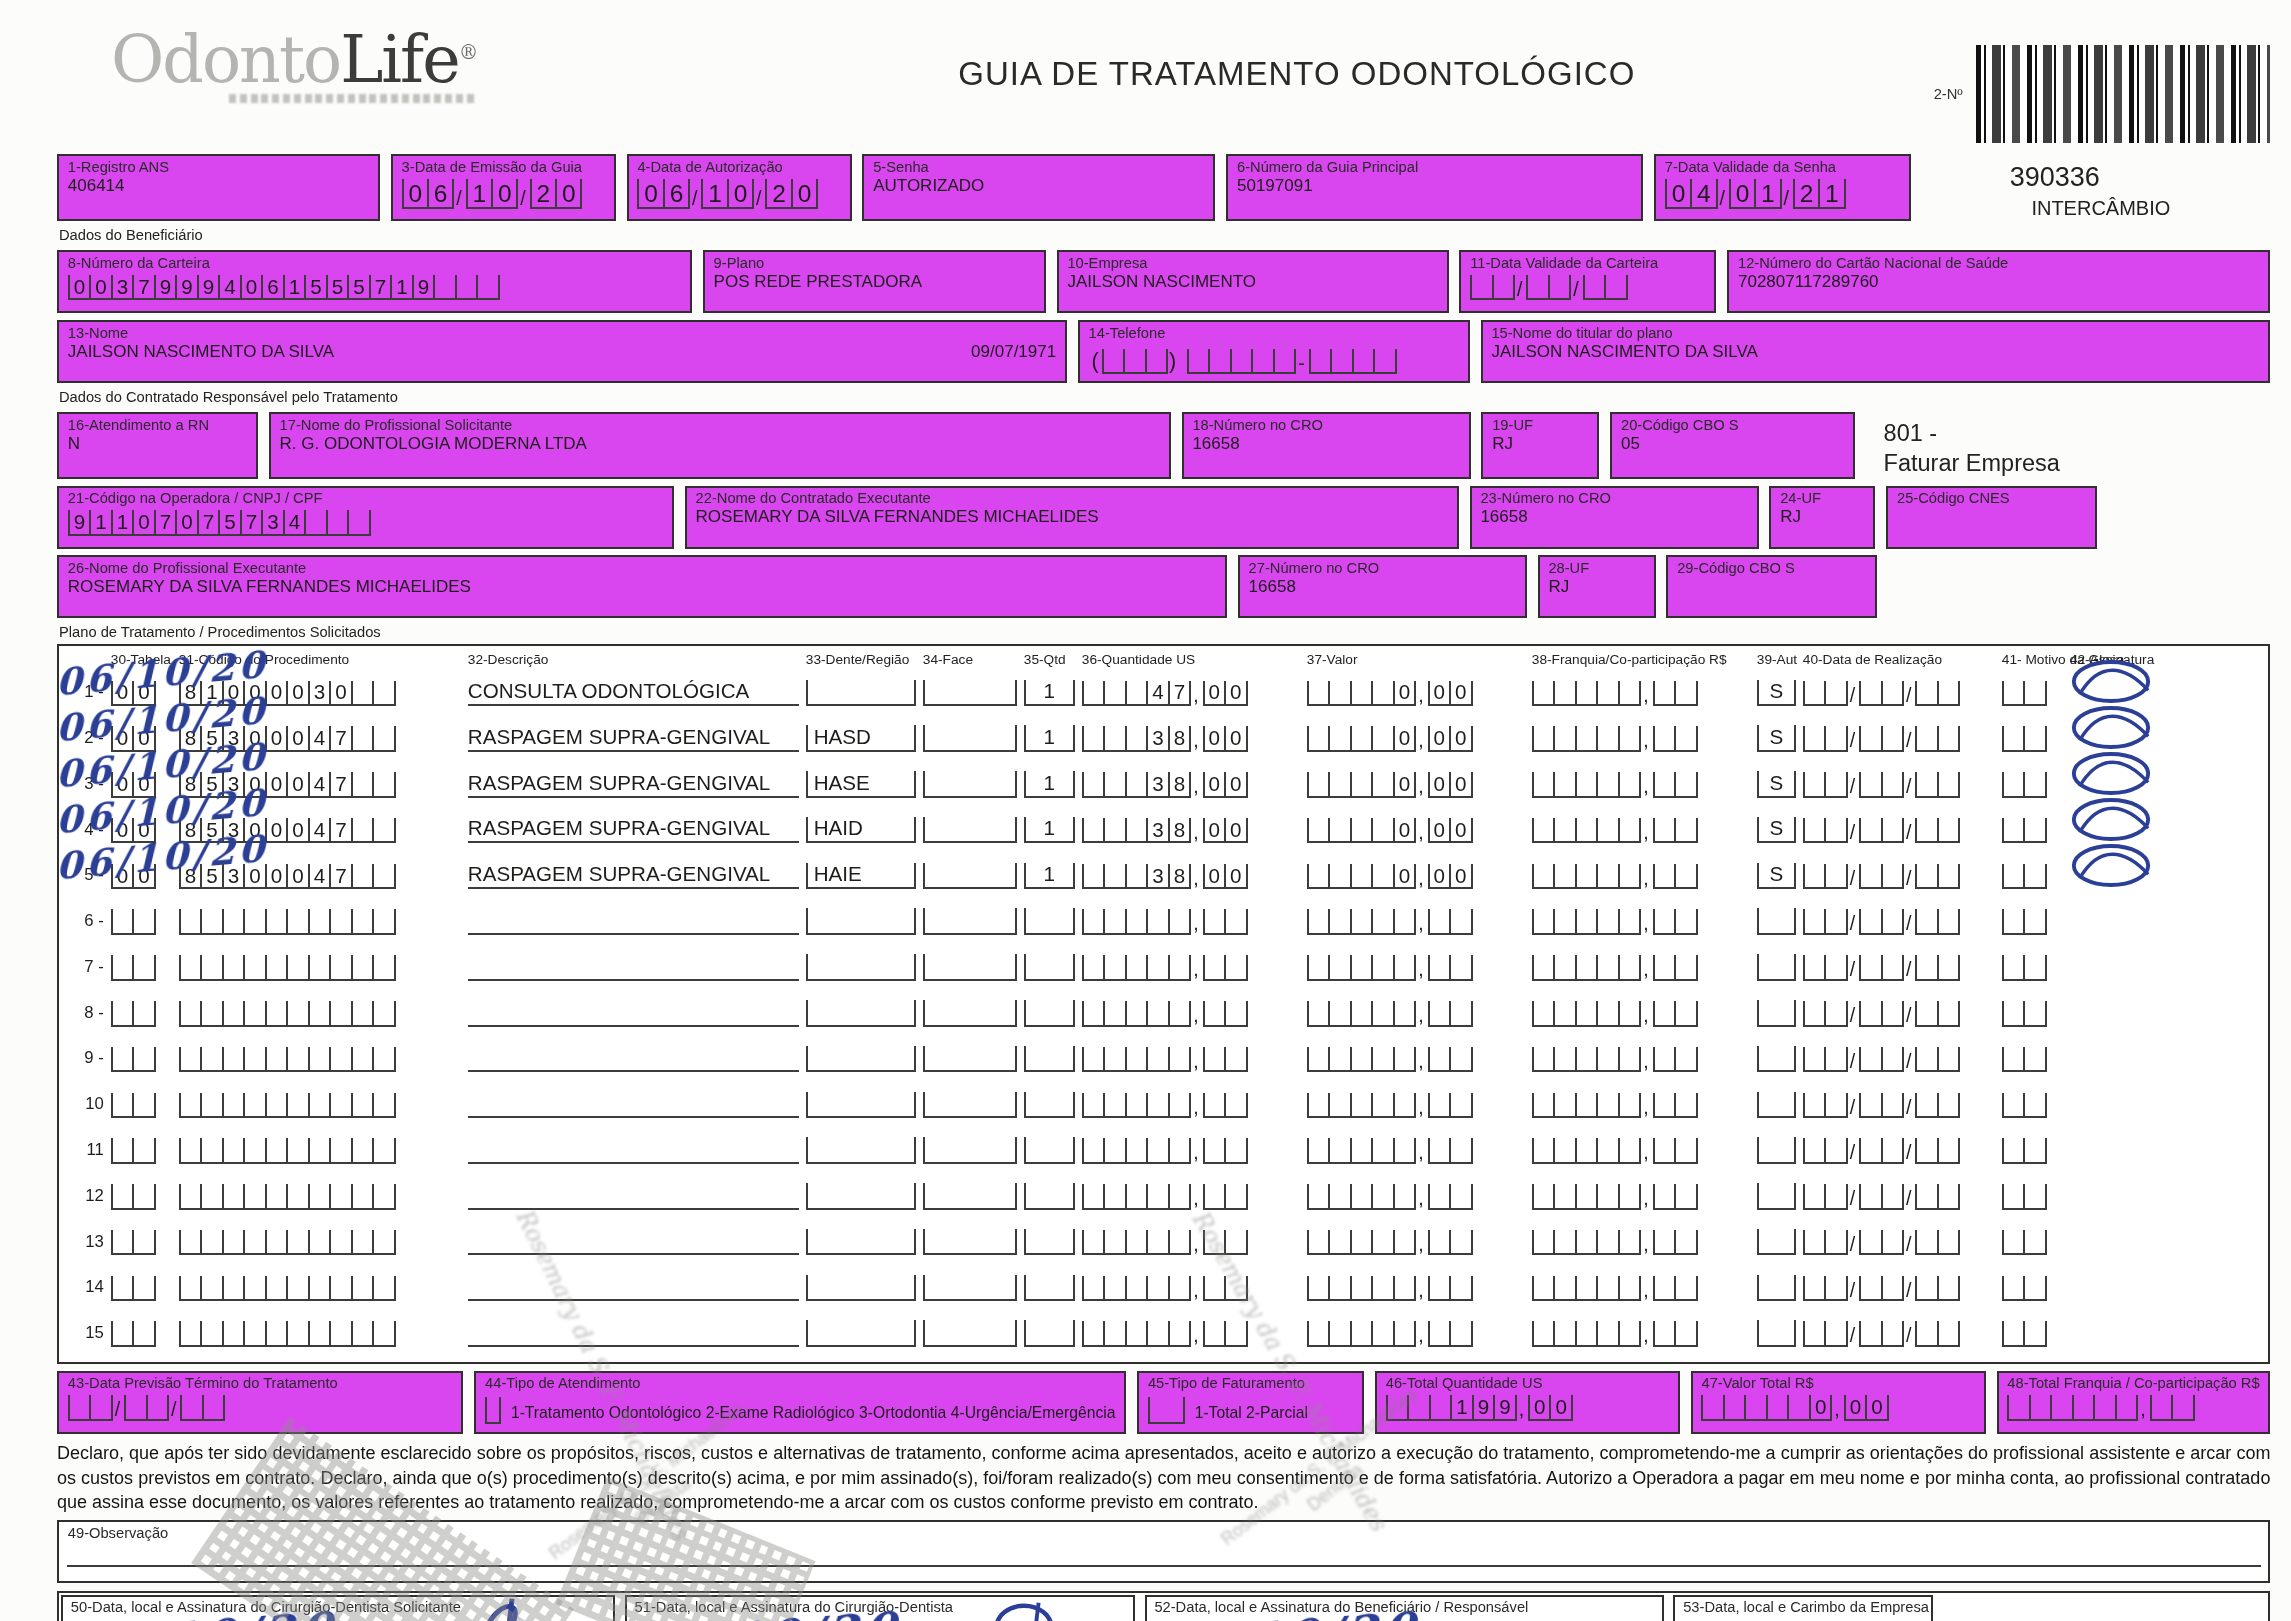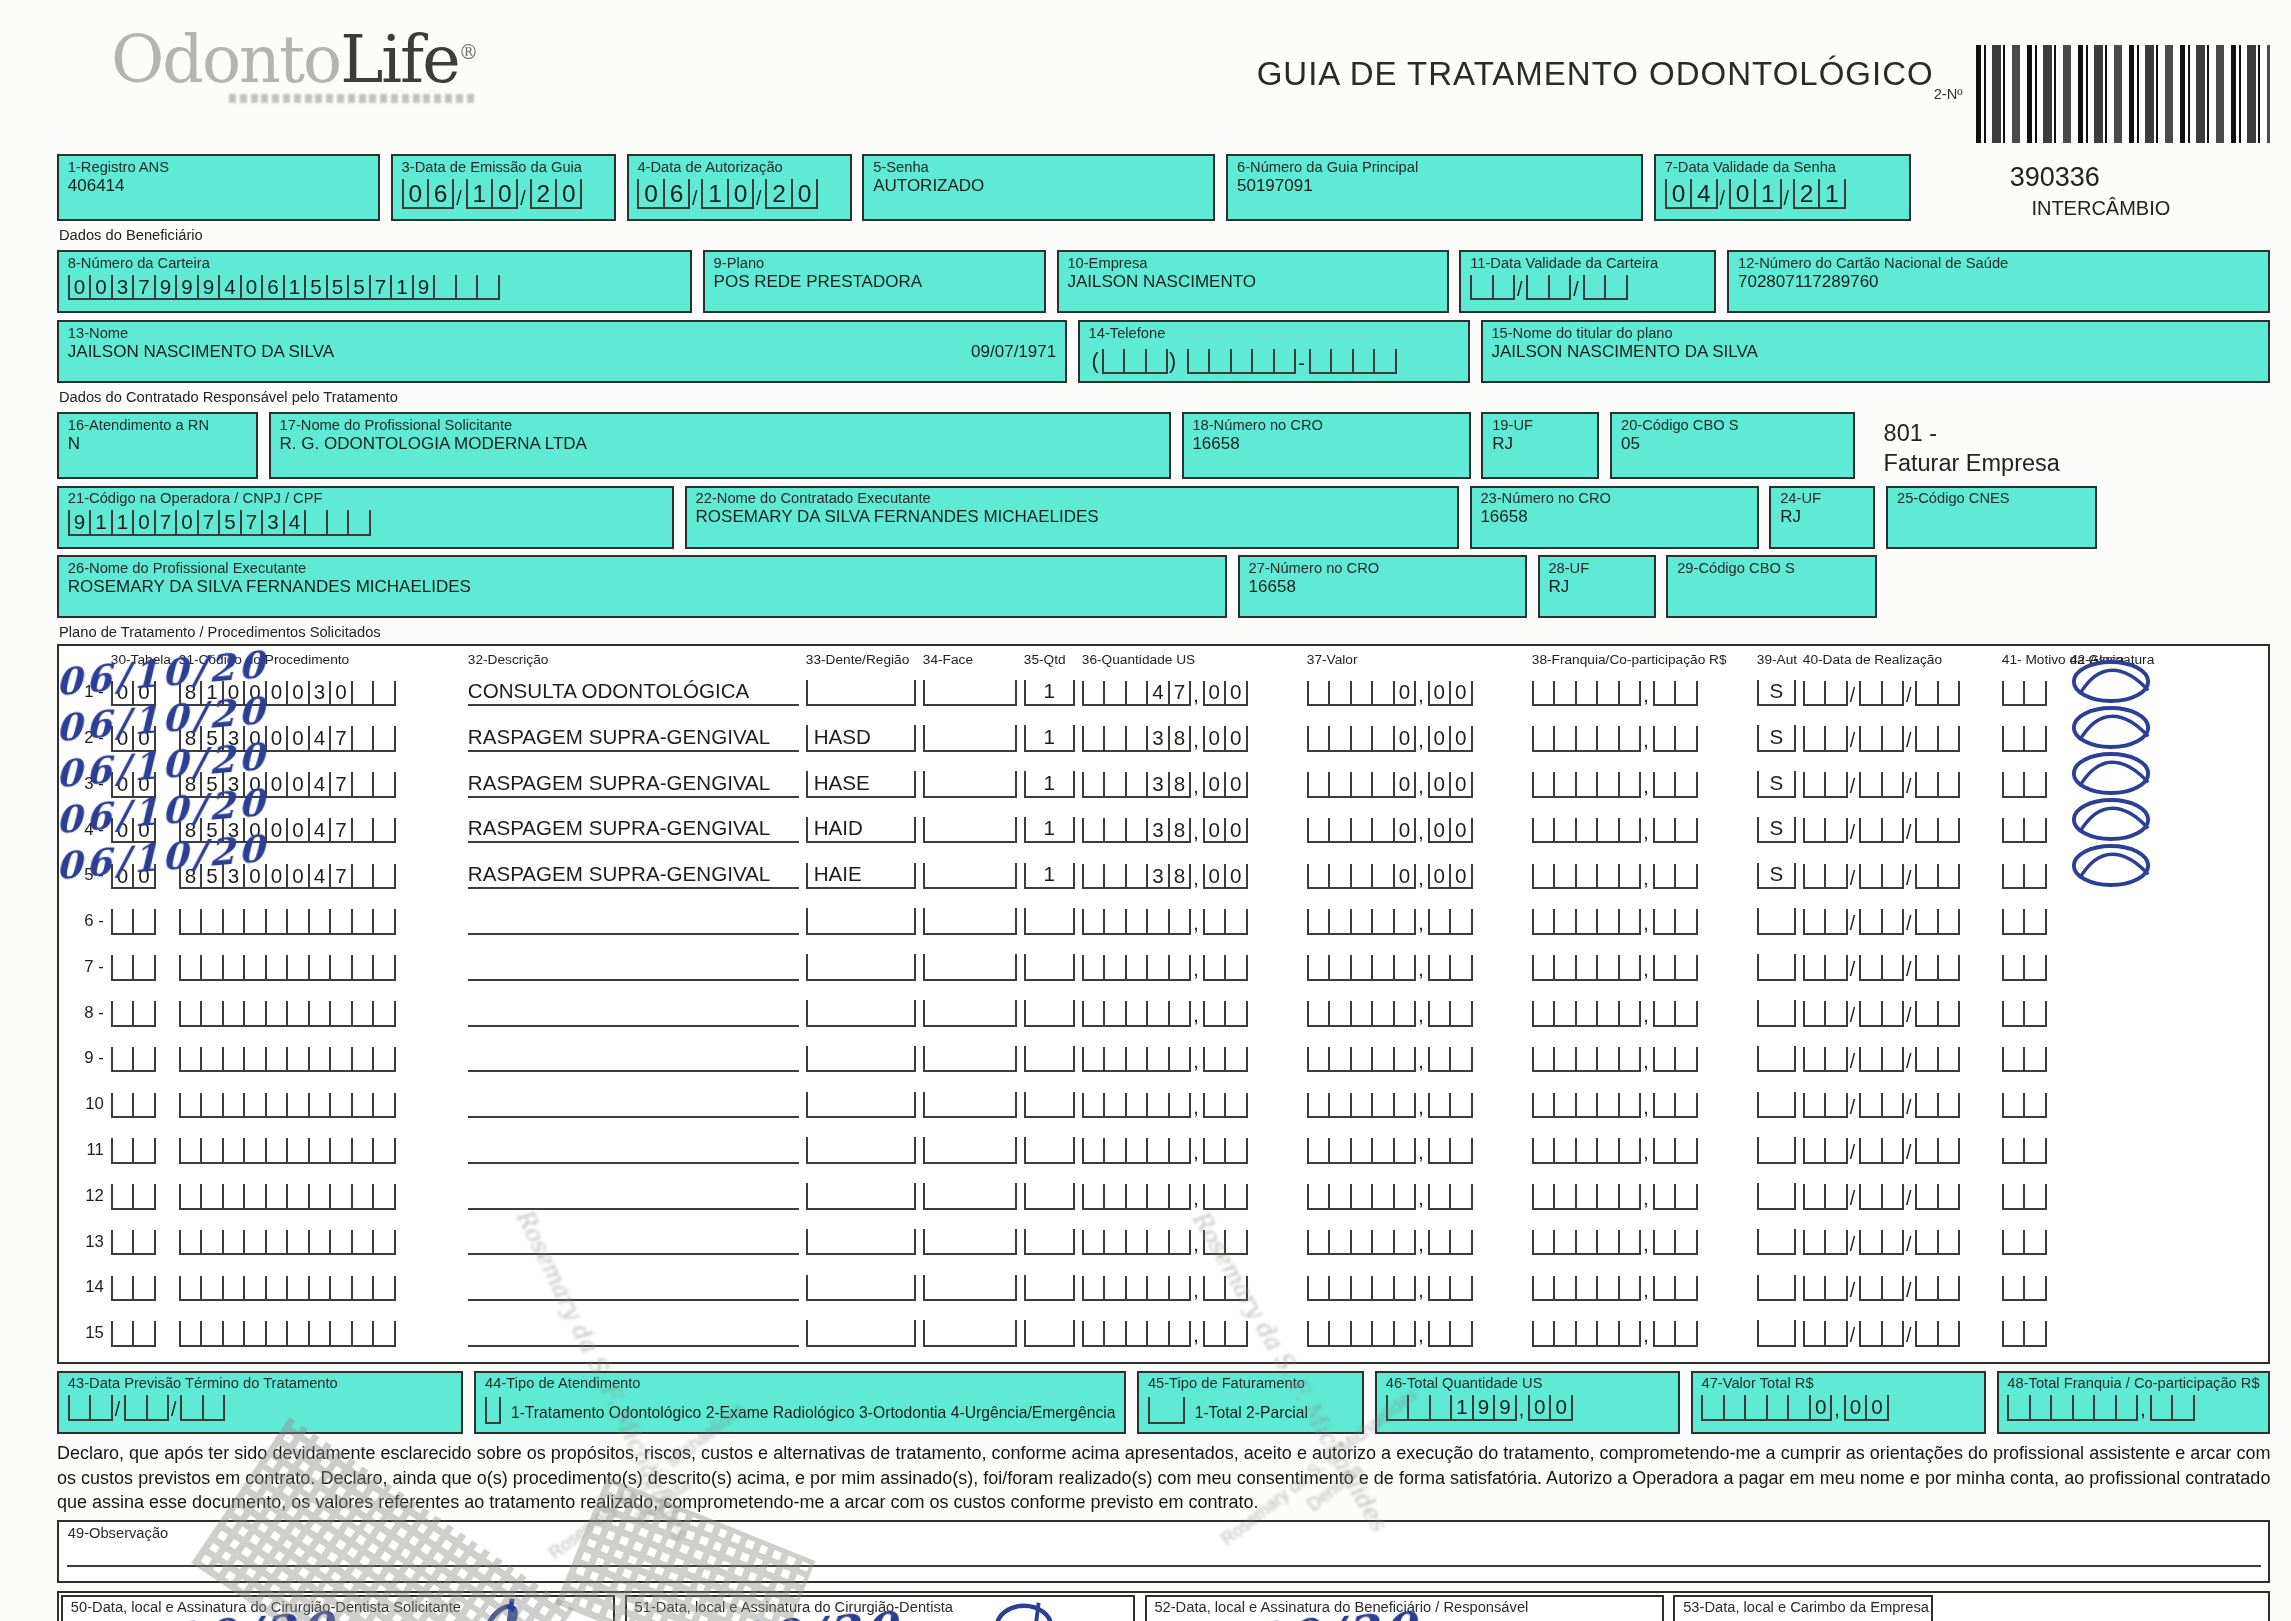--- a/index.html
+++ b/index.html
@@ -8,29 +8,29 @@
         overflow:hidden;box-sizing:border-box;padding:27.4px 21.6px 0 57px;}
   
   .hdr{display:flex;align-items:flex-start;height:120px;}
   .logo{width:549px;padding-left:54px;}
   .logo-line{font-family:"DejaVu Serif",serif;font-size:65px;letter-spacing:-2px;line-height:1;filter:blur(0.4px);}
   .logo-gray{color:#b4b4b0;}
   .logo-dark{color:#3c3c38;}
   .logo-reg{font-size:19.6px;vertical-align:super;color:#6a6a66;}
   .logo-tag{margin:2px 0 0 118px;width:245px;height:8.8px;opacity:.6;filter:blur(1.2px);
     background:repeating-linear-gradient(90deg,#9a9a96 0 6.9px,transparent 6.9px 10.8px);}
-  .title{flex:1;text-align:right;font-size:33px;letter-spacing:1px;color:#2a2a28;padding-top:27.4px;white-space:nowrap;}
+  .title{flex:1;text-align:center;font-size:33px;letter-spacing:1px;color:#2a2a28;padding-top:27.4px;white-space:nowrap;}
   .bcwrap{display:flex;align-items:center;gap:13.7px;padding-top:17.6px;}
   .bclabel{font-size:14.7px;color:#333;}
   .barcode{width:294px;height:98px;
     background:repeating-linear-gradient(90deg,#111 0 4.9px,#fff 4.9px 7.8px,#111 7.8px 9.8px,#fff 9.8px 15.7px,
       #3c3c3c 15.7px 24.5px,#fff 24.5px 27.4px,#111 27.4px 29px,#fff 29px 36px,#4a4a4a 36px 44px,#fff 44px 51px);}
   
   .row{display:flex;gap:10.8px;margin:6.9px 0 0 0;}
-  .fbox{border:2px solid #2f2f2d;background:#5eead4;padding:2.9px 8.8px 5.9px;box-sizing:border-box;min-height:63px;}
+  .fbox{border:2px solid #2f2f2d;background:#d946ef;padding:2.9px 8.8px 5.9px;box-sizing:border-box;min-height:63px;}
   .flabel{font-size:14.7px;color:#2a2a2a;white-space:nowrap;}
   .fval{font-size:17px;margin-top:1px;white-space:nowrap;}
   .fval-split{display:flex;justify-content:space-between;}
   .sec{font-size:14.7px;margin:5.9px 0 0 2px;color:#222;}
   .note-801{font-size:23.5px;line-height:1.3;padding:5.9px 0 0 17.6px;color:#222;}
   
   .comb{display:inline-flex;align-items:flex-end;margin-top:3.9px;}
   .comb .c{width:23.5px;height:25.5px;border-left:2px solid #3c3c3a;border-right:2px solid #3c3c3a;
     border-bottom:2px solid #3c3c3a;margin-right:-2px;display:inline-flex;align-items:flex-end;
     justify-content:center;font-size:20.6px;line-height:1;padding-bottom:1px;box-sizing:border-box;}

